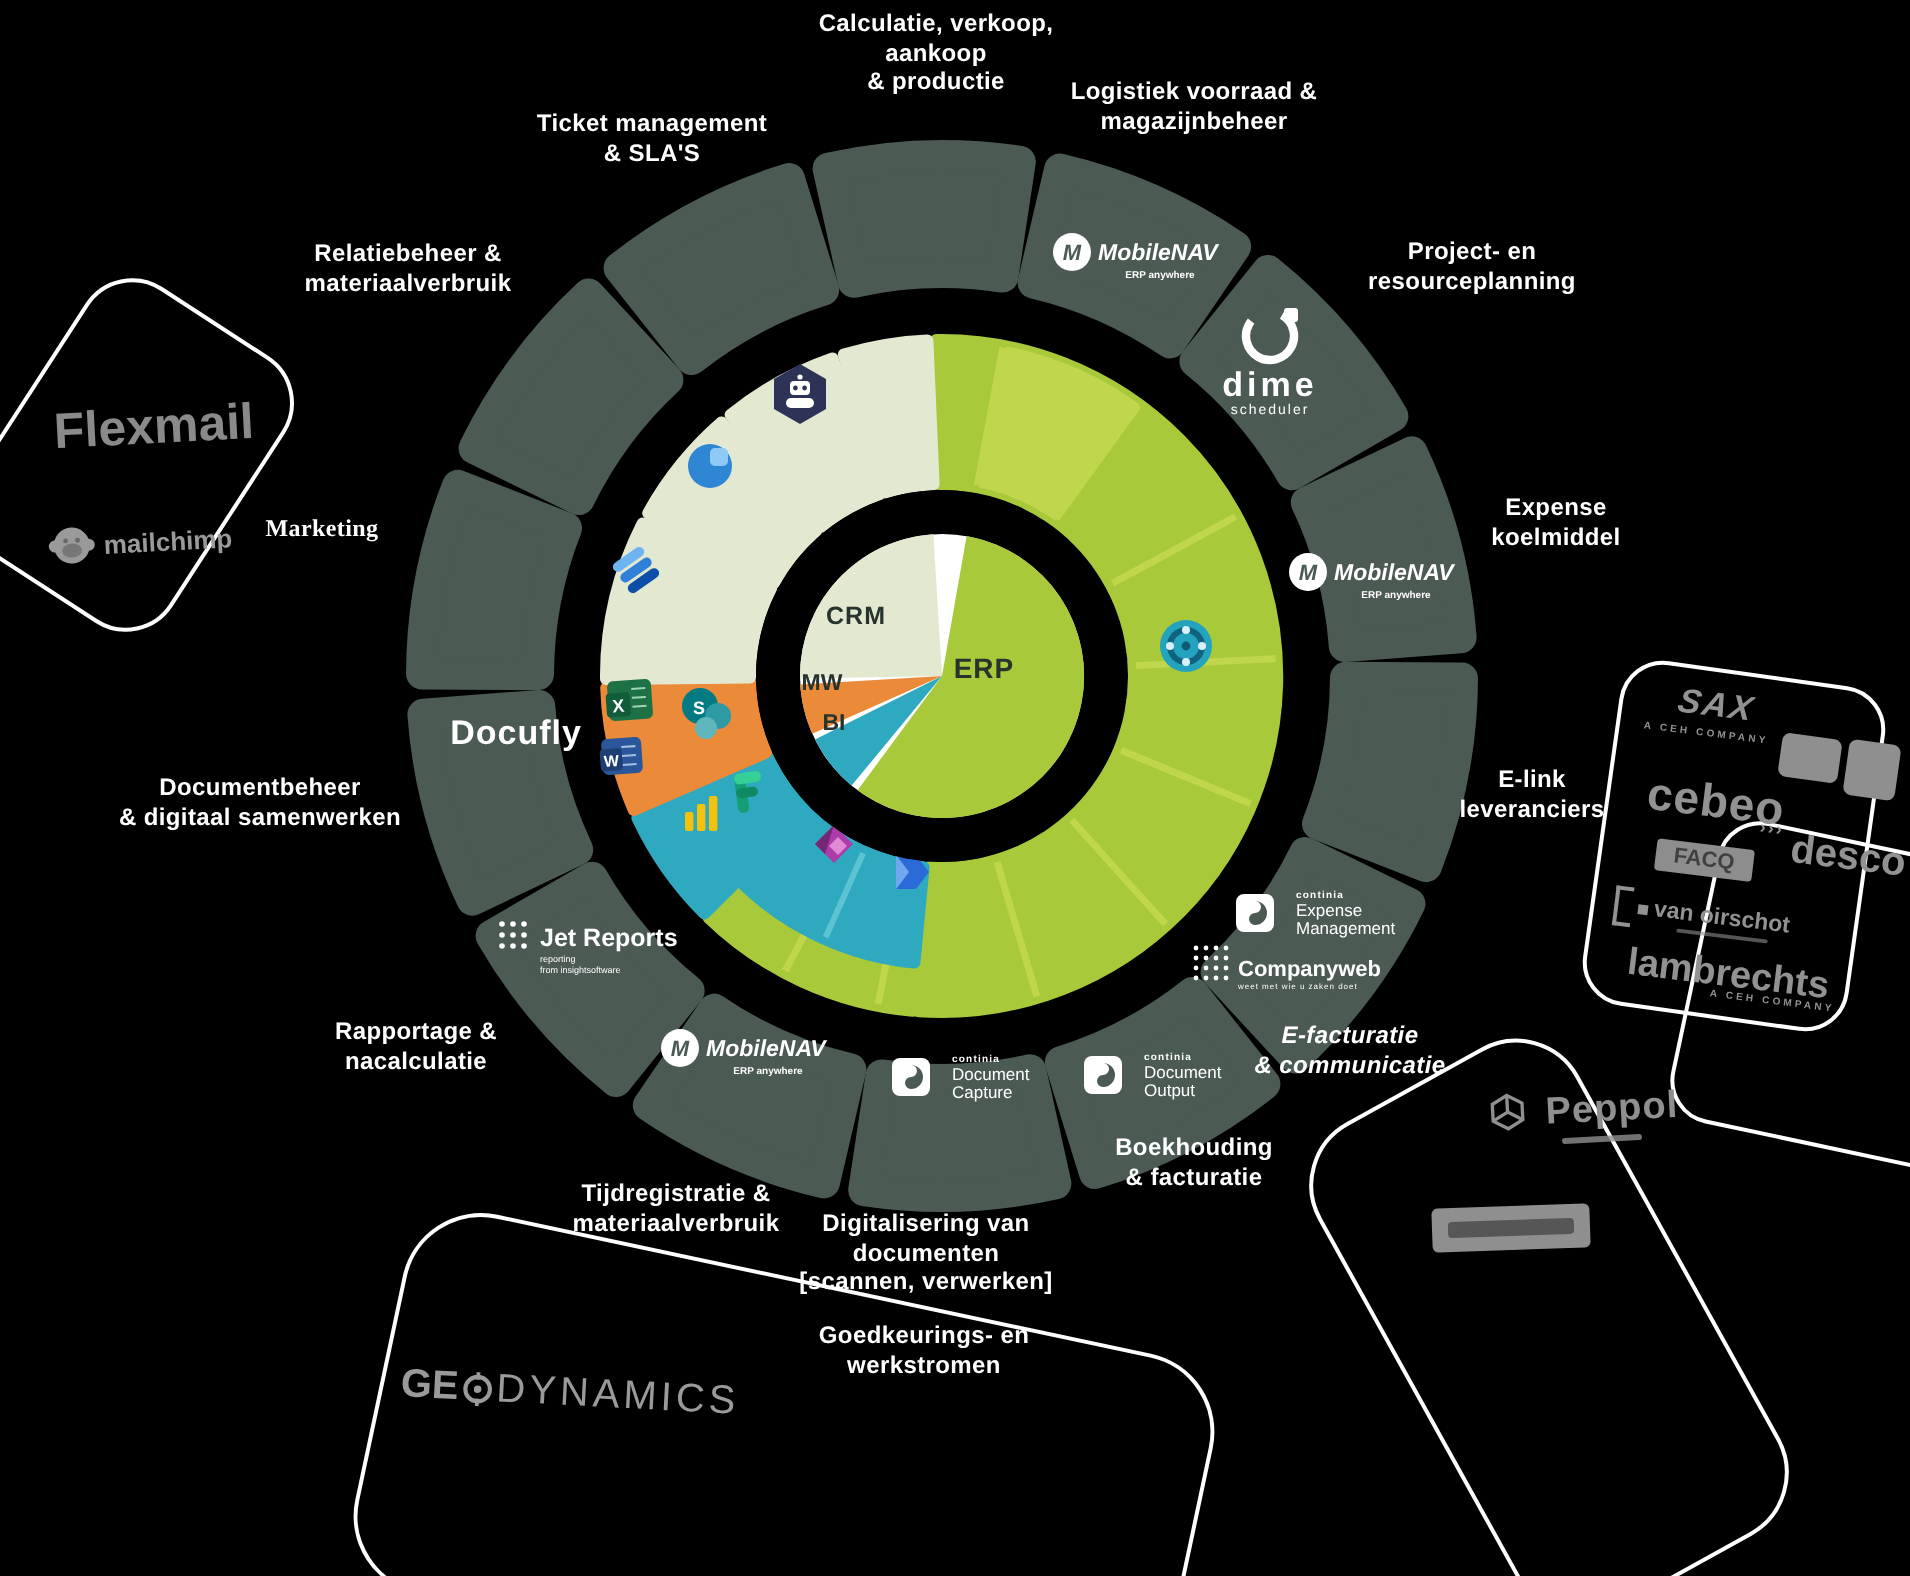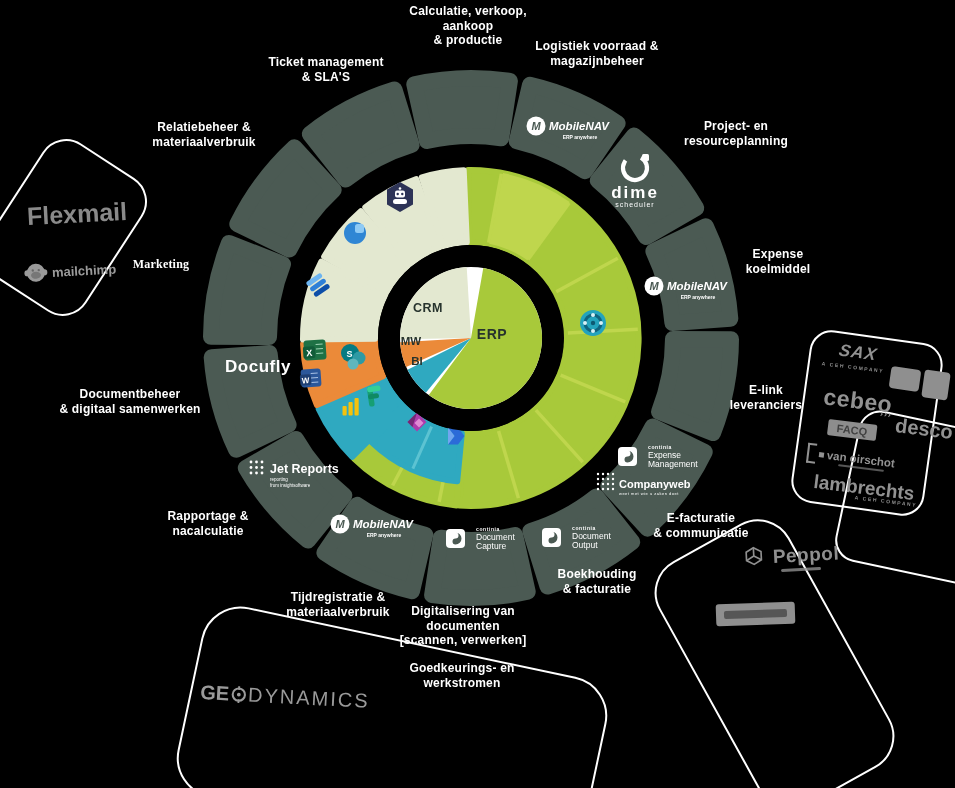--- a/index.html
+++ b/index.html
@@ -272,21 +272,21 @@
         <div>&amp; digitaal samenwerken</div>
       </div>
       <div class="olabel" style="left: 766px; top: 397px;">
         <div>E-link</div>
         <div>leveranciers</div>
       </div>
       <div class="olabel" style="left: 208px; top: 523px;">
         <div>Rapportage &amp;</div>
         <div>nacalculatie</div>
       </div>
-      <div class="olabel" style="left: 701px; top: 525px;">
+      <div class="olabel" style="left: 675px; top: 525px; font-style: italic;">
         <div>E-facturatie</div>
         <div>&amp; communicatie</div>
       </div>
       <div class="olabel" style="left: 338px; top: 604px;">
         <div>Tijdregistratie &amp;</div>
         <div>materiaalverbruik</div>
       </div>
       <div class="olabel" style="left: 597px; top: 581px;">
         <div>Boekhouding</div>
         <div>&amp; facturatie</div>

